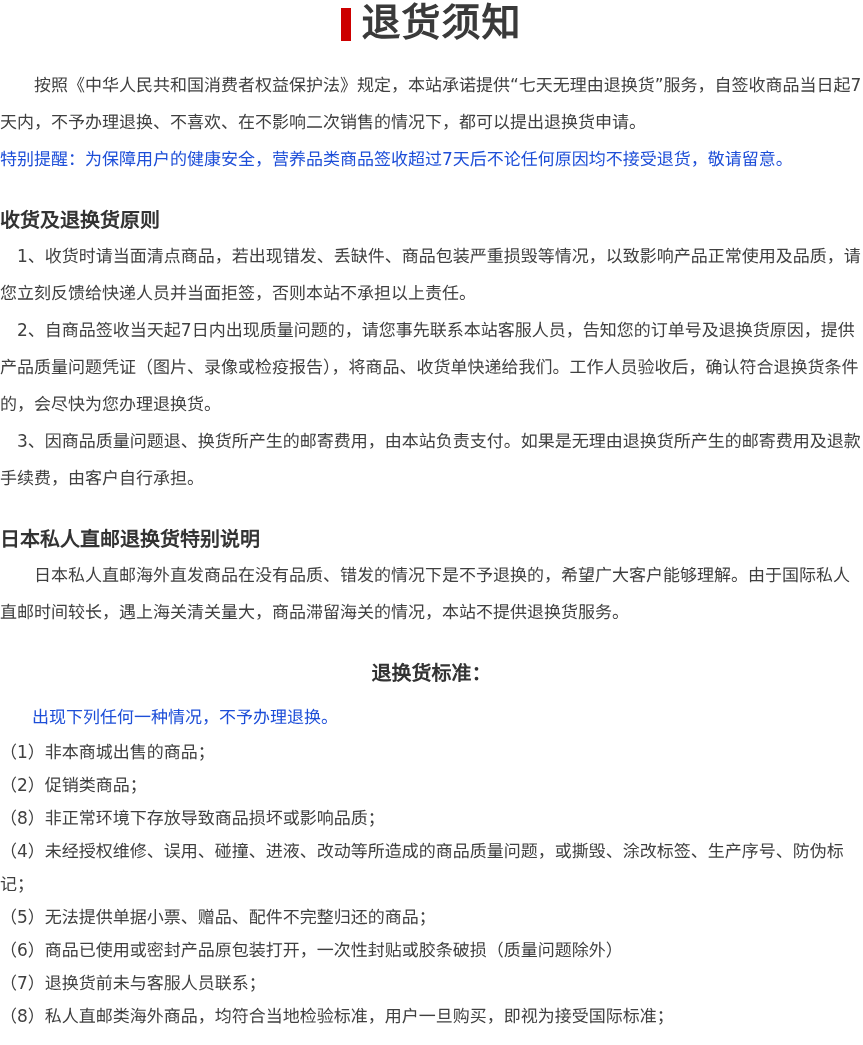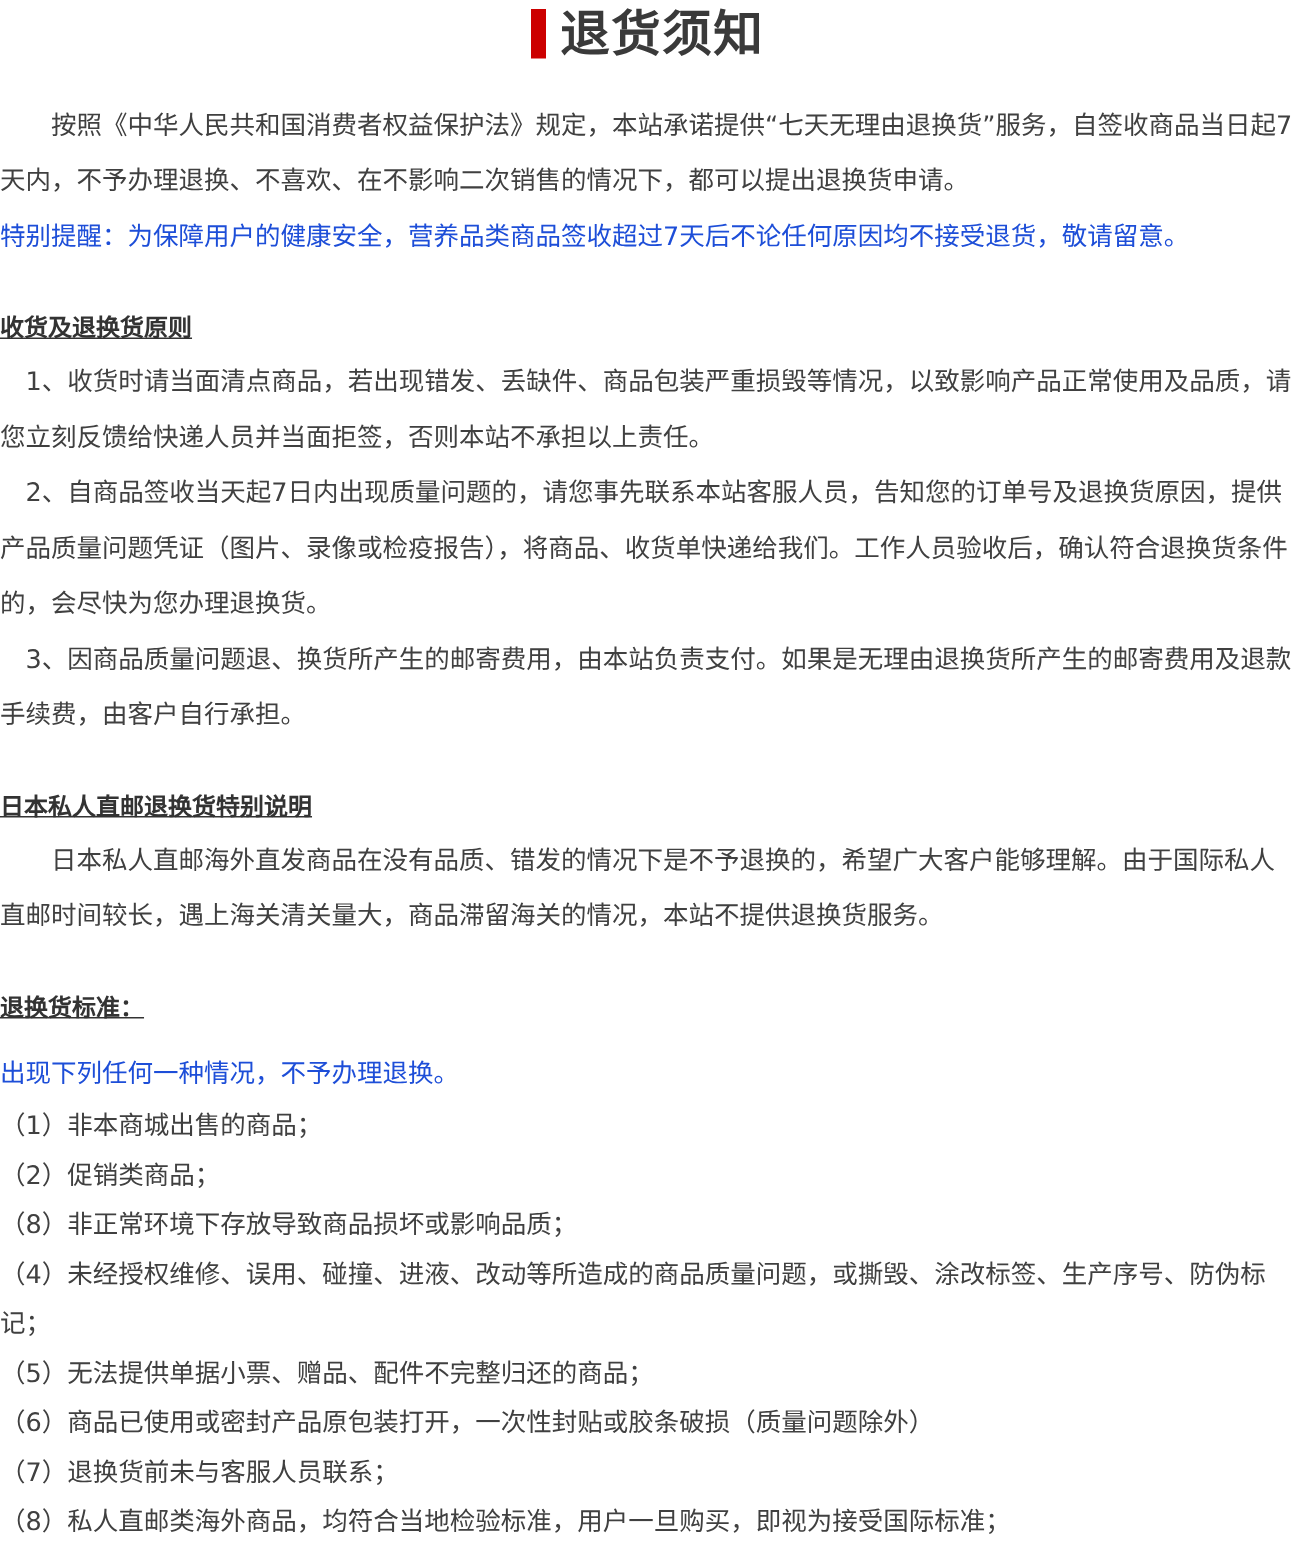--- a/index.html
+++ b/index.html
@@ -27,51 +27,51 @@
   }
   .title-bar {
     display: inline-block;
     width: 10px;
     height: 33px;
     background: #cc0000;
     margin-right: 10px;
     vertical-align: -5px;
   }
   .title-text {
-    font-size: 33px;
+    font-size: 39px;
     font-weight: bold;
     color: #3a3a3a;
     letter-spacing: 1px;
   }
 
   p { margin: 0; }
 
   .intro {
     margin-top: 15px;
     text-indent: 2em;
   }
   .red-text { color: #1d4ed8; }
 
   h2 {
-    font-size: 16px;
+    font-size: 20px;
     line-height: 24px;
     font-weight: bold;
     color: #333333;
     margin: 30px 0 6px 0;
-    text-decoration: underline;
   }
-  h2.tight { margin-bottom: 16px; }
+  h2.tight { margin-bottom: 16px; text-align: center; }
 
   .num-item { text-indent: 1em; }
 
   .para-indent { text-indent: 2em; }
 
   .standards-warning {
     line-height: 33px;
     margin: 4px 0 2px 0;
+    padding-left: 32px;
   }
   .standards p {
     line-height: 33px;
   }
 </style>
 </head>
 <body>
 
 <div class="page">
 

